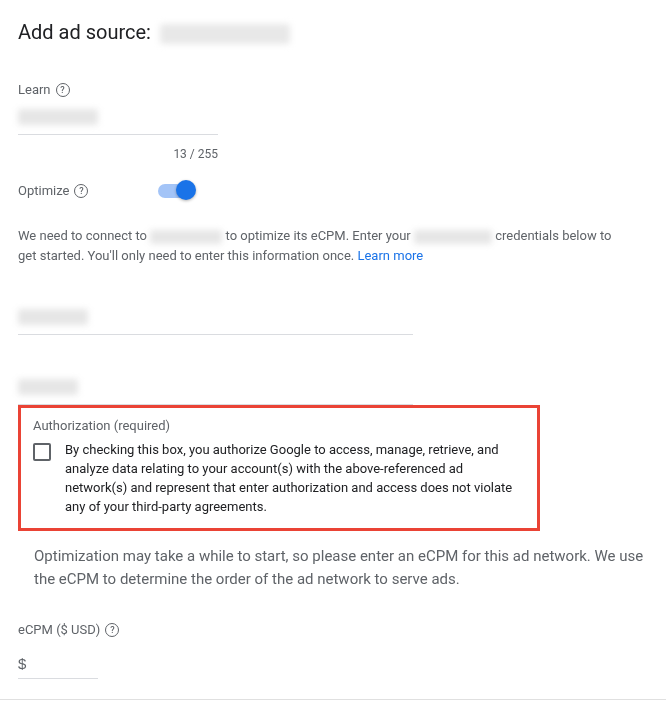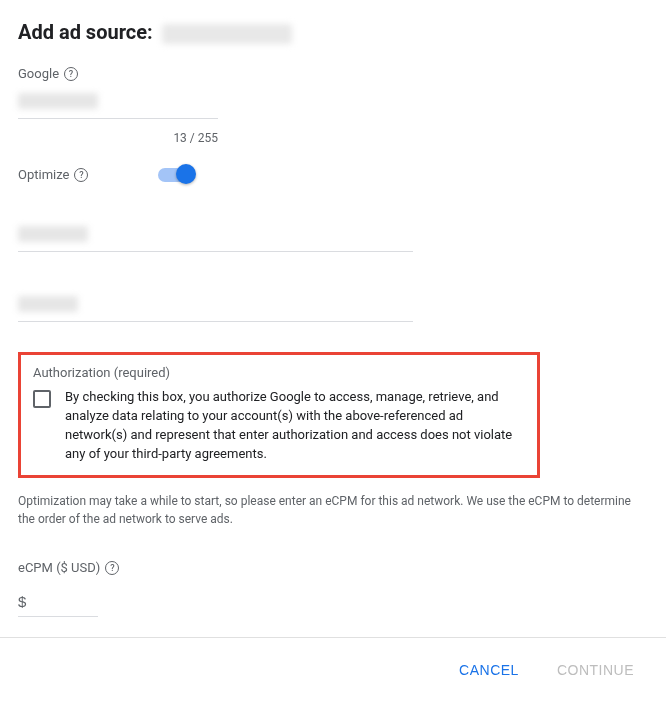--- a/index.html
+++ b/index.html
@@ -8,22 +8,22 @@
     font-size: 14px;
     color: #202124;
     background: #fff;
     width: 666px;
   }
   .content {
     padding: 20px 18px 10px 18px;
   }
   .title {
     font-size: 20px;
-    font-weight: 700;
-    margin-bottom: 22px;
+    font-weight: 400;
+    margin-bottom: 38px;
   }
   .title .redacted {
     display: inline-block;
     vertical-align: middle;
     width: 130px;
     height: 20px;
     background: #e8e8e8;
     filter: blur(3px);
     border-radius: 3px;
     margin-left: 4px;
@@ -124,21 +124,20 @@
     border-bottom: 1px solid #dadce0;
     width: 395px;
     padding: 10px 0 6px 0;
     margin-top: 34px;
   }
   .cred-input .blurred-val { width: 70px; }
 
   .auth-box {
     border: 3px solid #ea4335;
     padding: 10px 12px 12px 12px;
-    margin-top: 30px;
     max-width: 522px;
   }
   .auth-title {
     font-size: 13px;
     color: #5f6368;
     margin-bottom: 8px;
   }
   .auth-row {
     display: flex;
     align-items: flex-start;
@@ -153,25 +152,26 @@
     margin-top: 2px;
     cursor: pointer;
   }
   .auth-text {
     font-size: 13px;
     color: #202124;
     line-height: 1.45;
   }
 
   .post-auth {
-    font-size: 12px;
+    font-size: 15px;
     color: #5f6368;
     line-height: 1.5;
     margin-top: 14px;
     max-width: 620px;
+    margin-left: 16px;
   }
 
   .ecpm-section { margin-top: 32px; }
   .ecpm-input {
     border: none;
     border-bottom: 1px solid #dadce0;
     width: 80px;
     font-size: 15px;
     padding: 6px 0;
     margin-top: 6px;
@@ -204,37 +204,45 @@
 
 <div class="content">
 
   <div class="title">
     <span>Add ad source:</span>
     <span class="redacted"></span>
   </div>
 
   <div class="section">
     <div class="field-label">
-      <span>Google</span>
+      <span>Learn</span>
       <span class="help-icon">?</span>
     </div>
     <div class="text-input">
       <span class="blurred-val" style="width:80px"></span>
     </div>
     <div class="char-count">13 / 255</div>
   </div>
 
   <div class="optimize-row">
     <div class="field-label" style="margin-bottom:0">
       <span>Optimize</span>
       <span class="help-icon">?</span>
     </div>
     <div class="toggle"></div>
   </div>
 
+  <div class="desc">
+    <span>We need to connect to </span>
+    <span class="blurred-inline" style="width:72px"></span>
+    <span> to optimize its eCPM. Enter your </span>
+    <span class="blurred-inline" style="width:78px"></span>
+    <span> credentials below to get started. You'll only need to enter this information once. </span>
+    <a href="#">Learn more</a>
+  </div>
 
   <div class="cred-input">
     <span class="blurred-val"></span>
   </div>
 
   <div class="cred-input">
     <span class="blurred-val" style="width:60px"></span>
   </div>
 
   <div class="auth-box">

